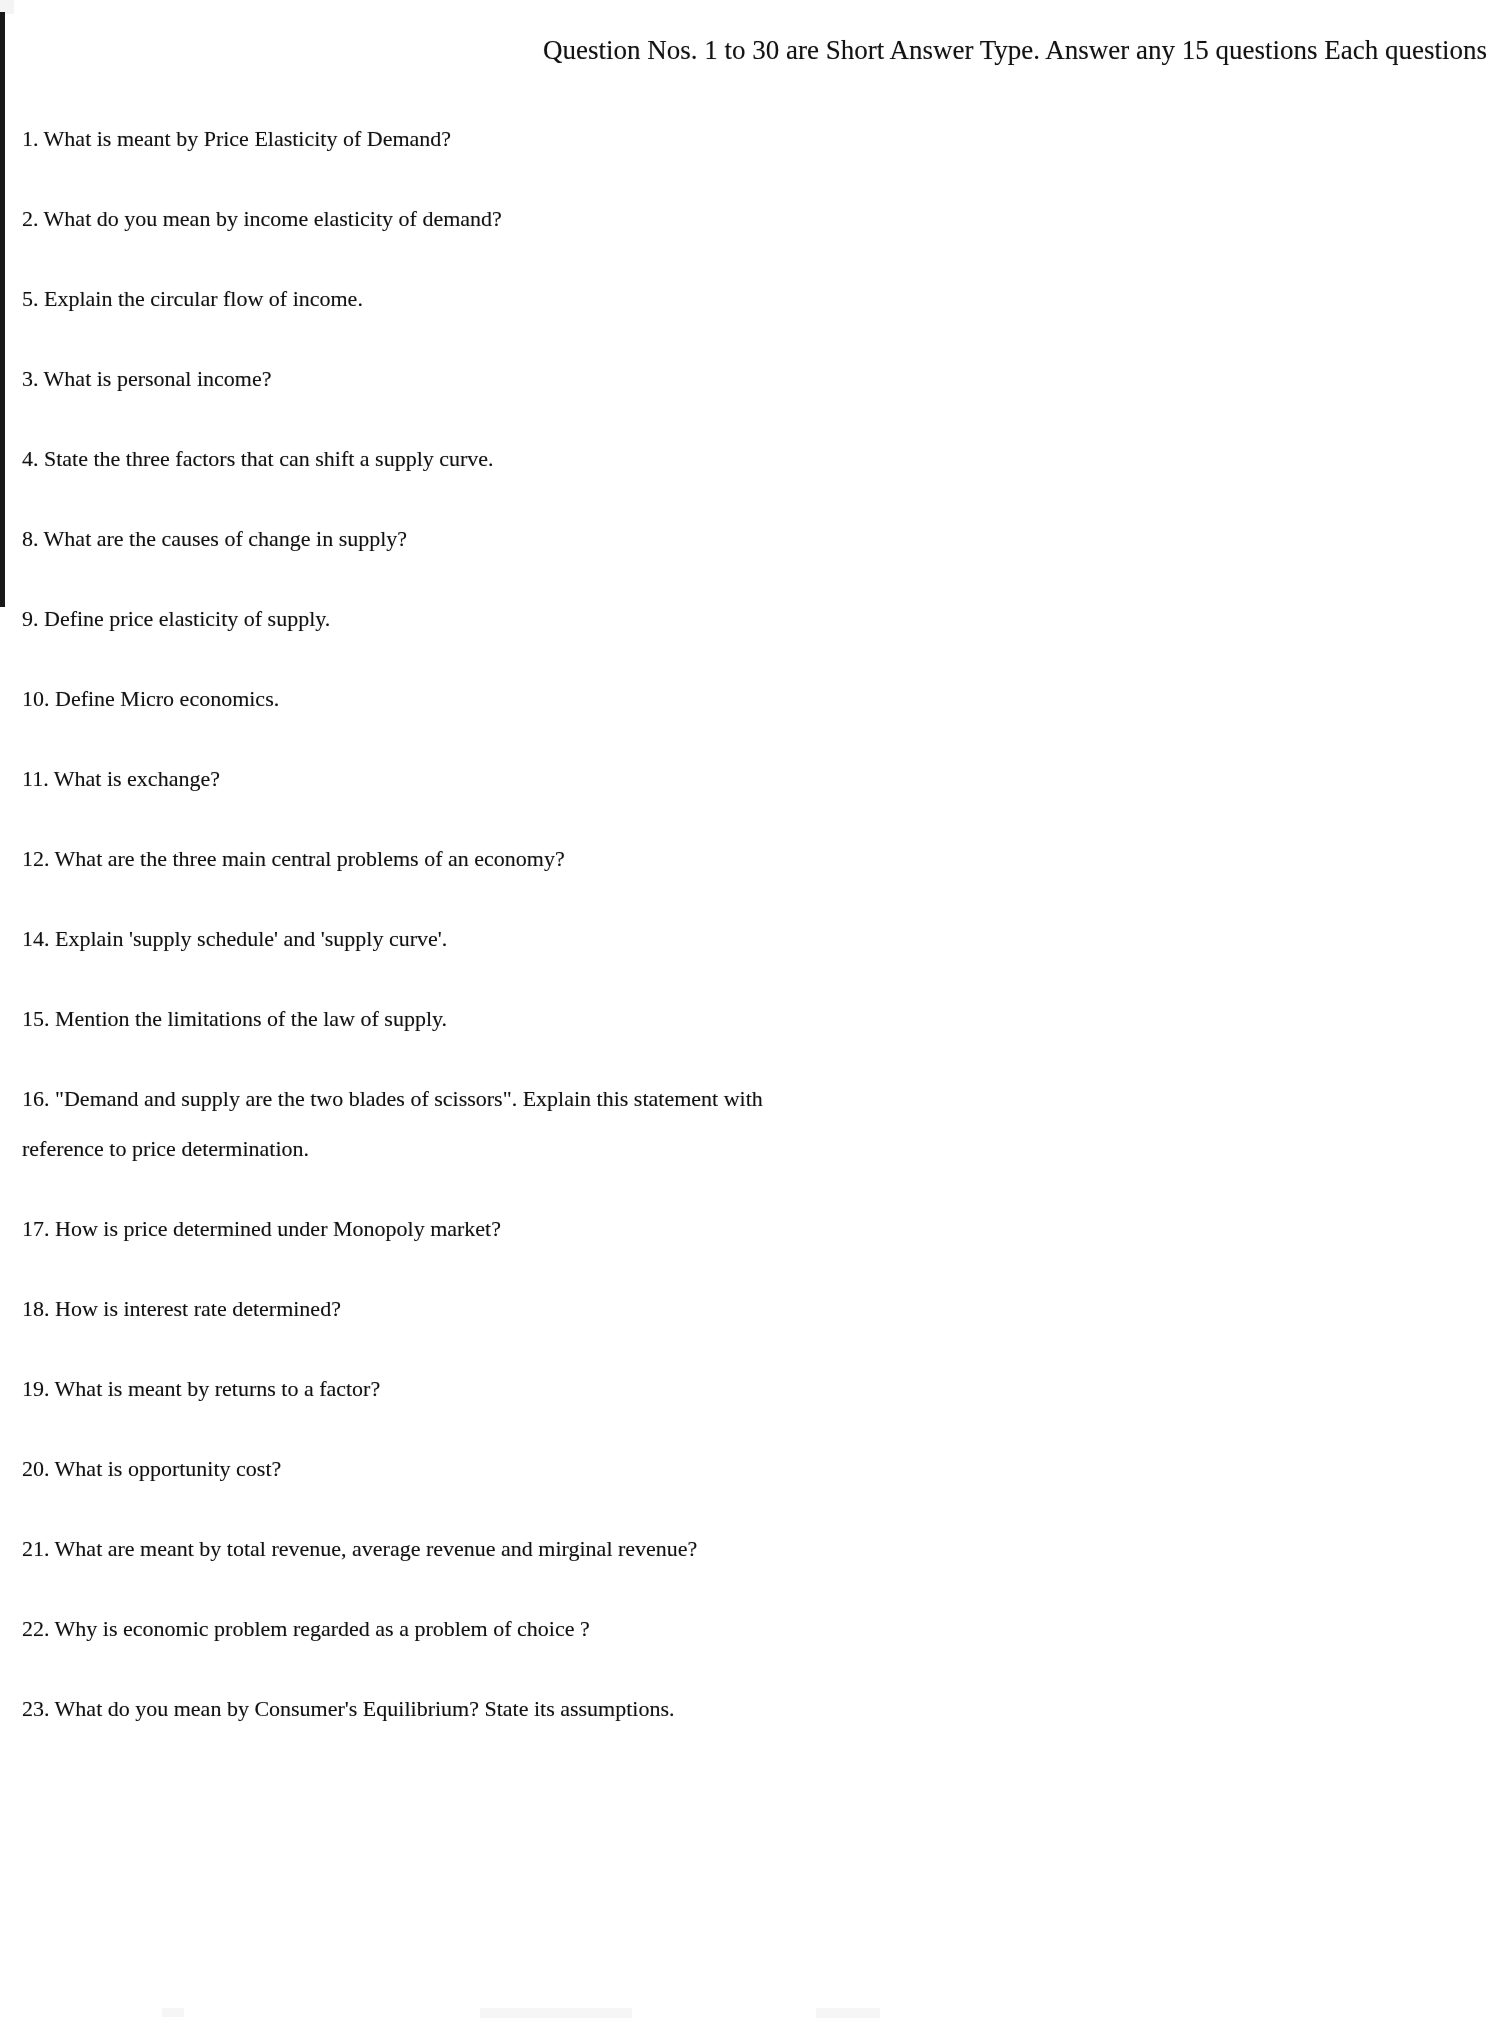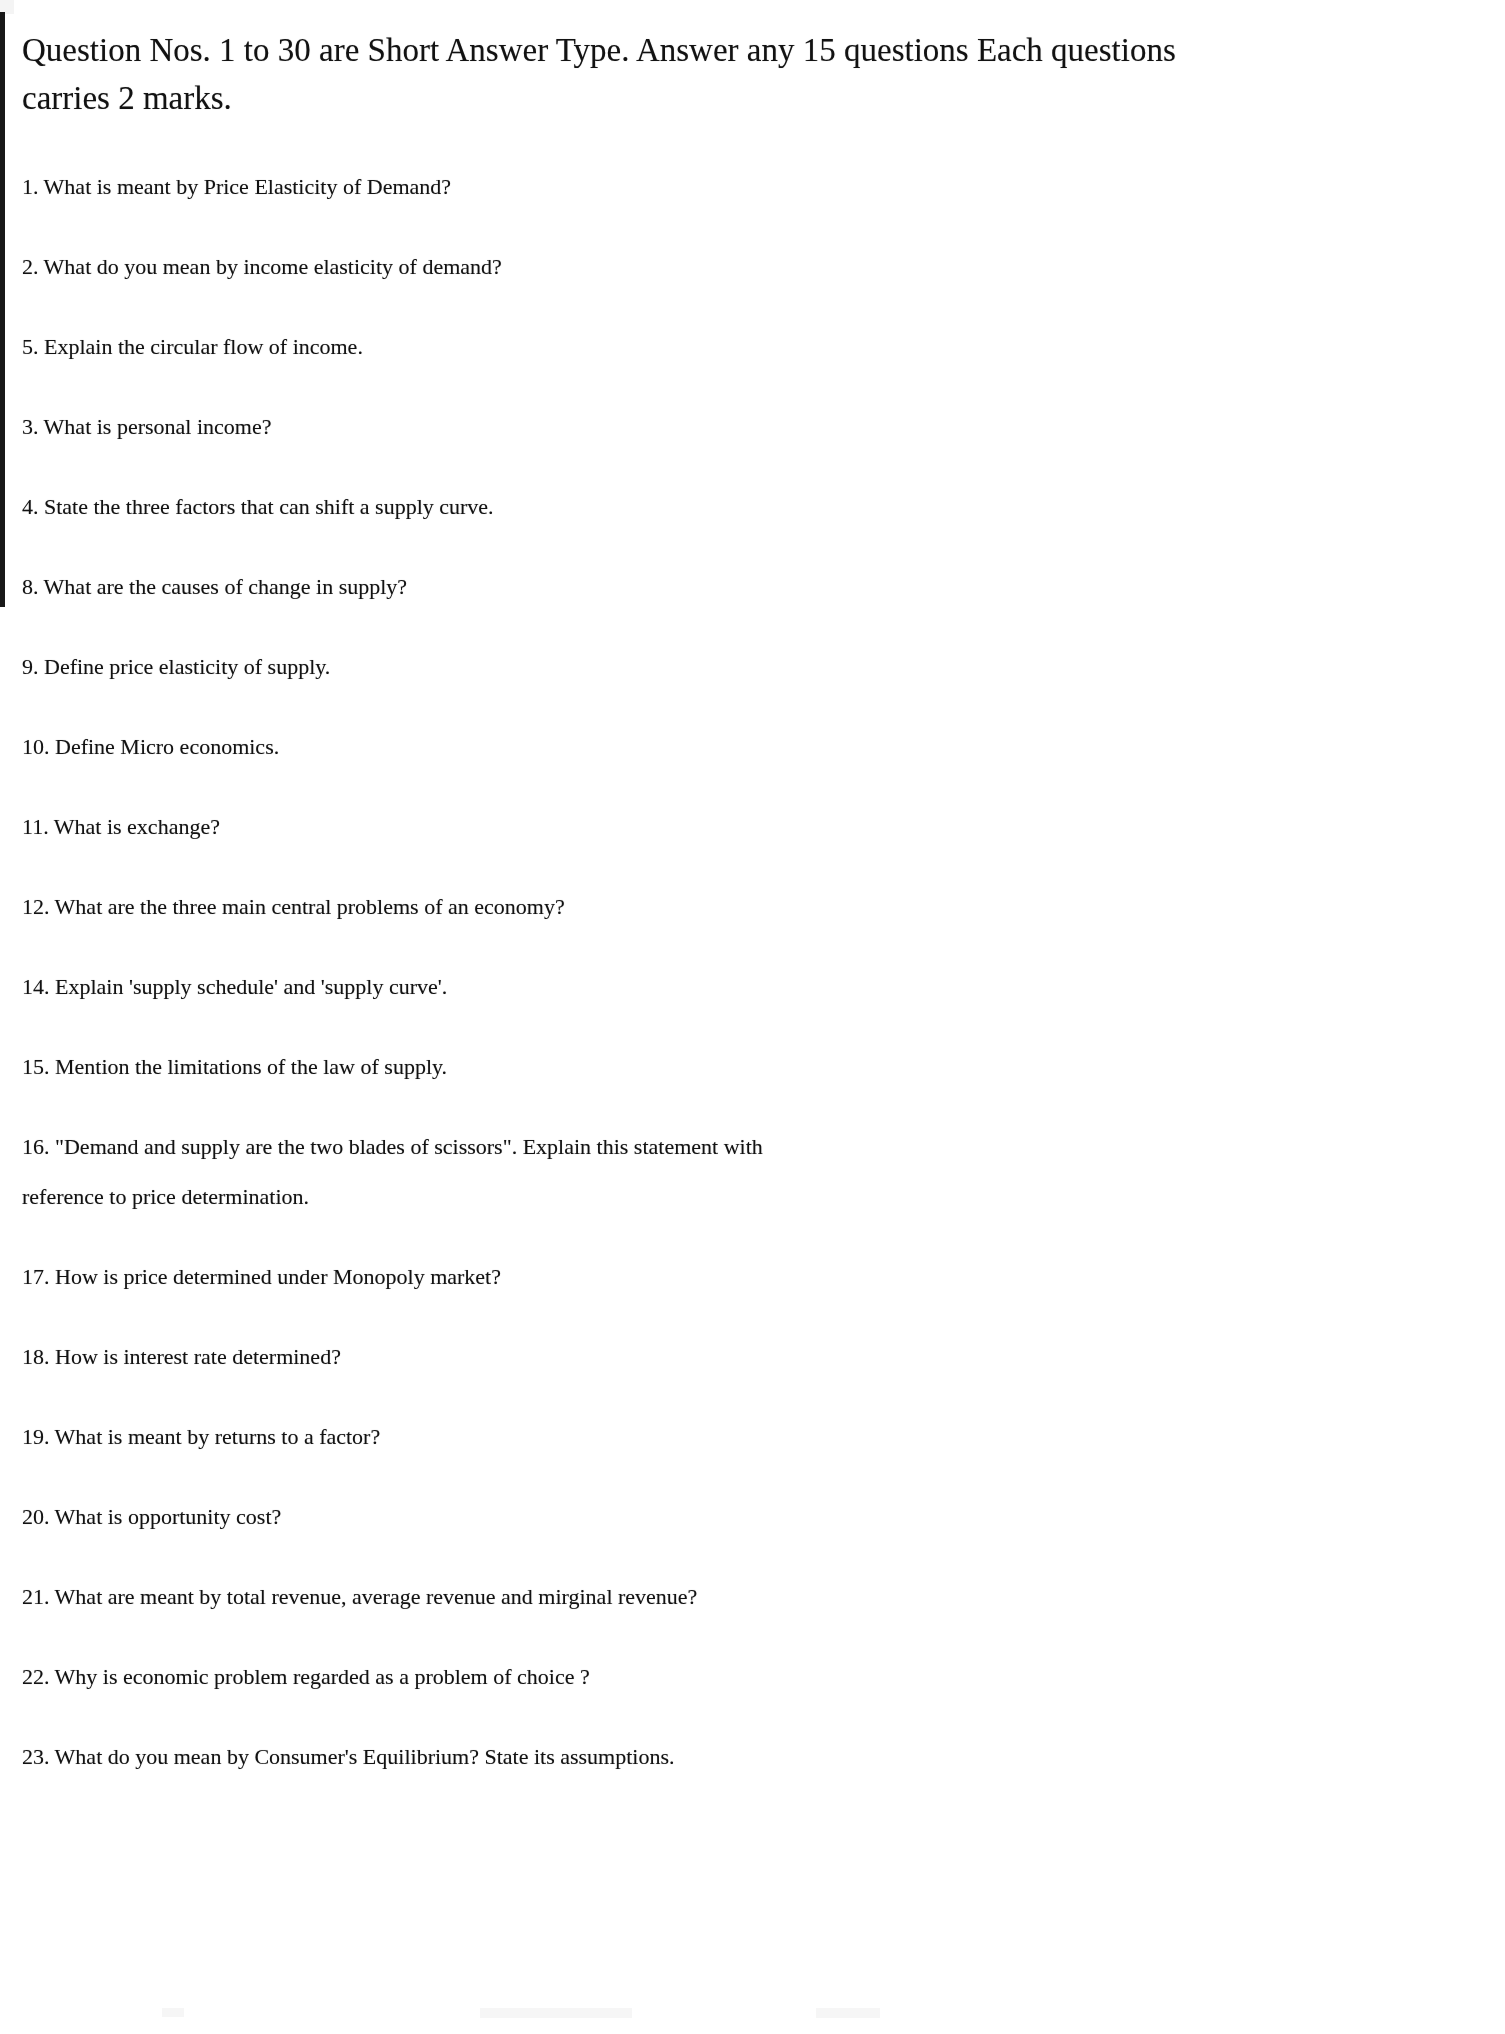--- a/index.html
+++ b/index.html
@@ -20,24 +20,25 @@
     inset: 0;
     background: #ffffff;
   }
   .content {
     padding: 26px 18px 0 22px;
   }
   .intro {
     margin: 0 0 40px 0;
   }
   .intro-line {
-    font-size: 33px;
+    font-size: 27px;
     line-height: 48px;
     white-space: nowrap;
     text-shadow: 0 0 1px rgba(0,0,0,0.30);
+    text-align: right;
   }
   .question {
     margin: 0 0 30px 0;
   }
   .q-line {
     font-size: 22px;
     line-height: 50px;
     white-space: nowrap;
     text-shadow: 0 0 1px rgba(0,0,0,0.30);
   }
@@ -68,21 +69,20 @@
 </head>
 <body style="background: rgb(255, 255, 255); color: rgb(18, 18, 18);">
 
 <div class="page">
   <div class="corner-square"></div>
   <div class="edge-bar-left"></div>
 
   <div class="content">
     <div class="intro">
         <div class="intro-line">Question Nos. 1 to 30 are Short Answer Type. Answer any 15 questions Each questions</div>
-        <div class="intro-line">carries 2 marks.</div>
       </div>
     <div class="questions">
         <div class="question">
           <div class="q-line">1. What is meant by Price Elasticity of Demand?</div>
         </div>
         <div class="question">
           <div class="q-line">2. What do you mean by income elasticity of demand?</div>
         </div>
         <div class="question">
           <div class="q-line">5. Explain the circular flow of income.</div>

